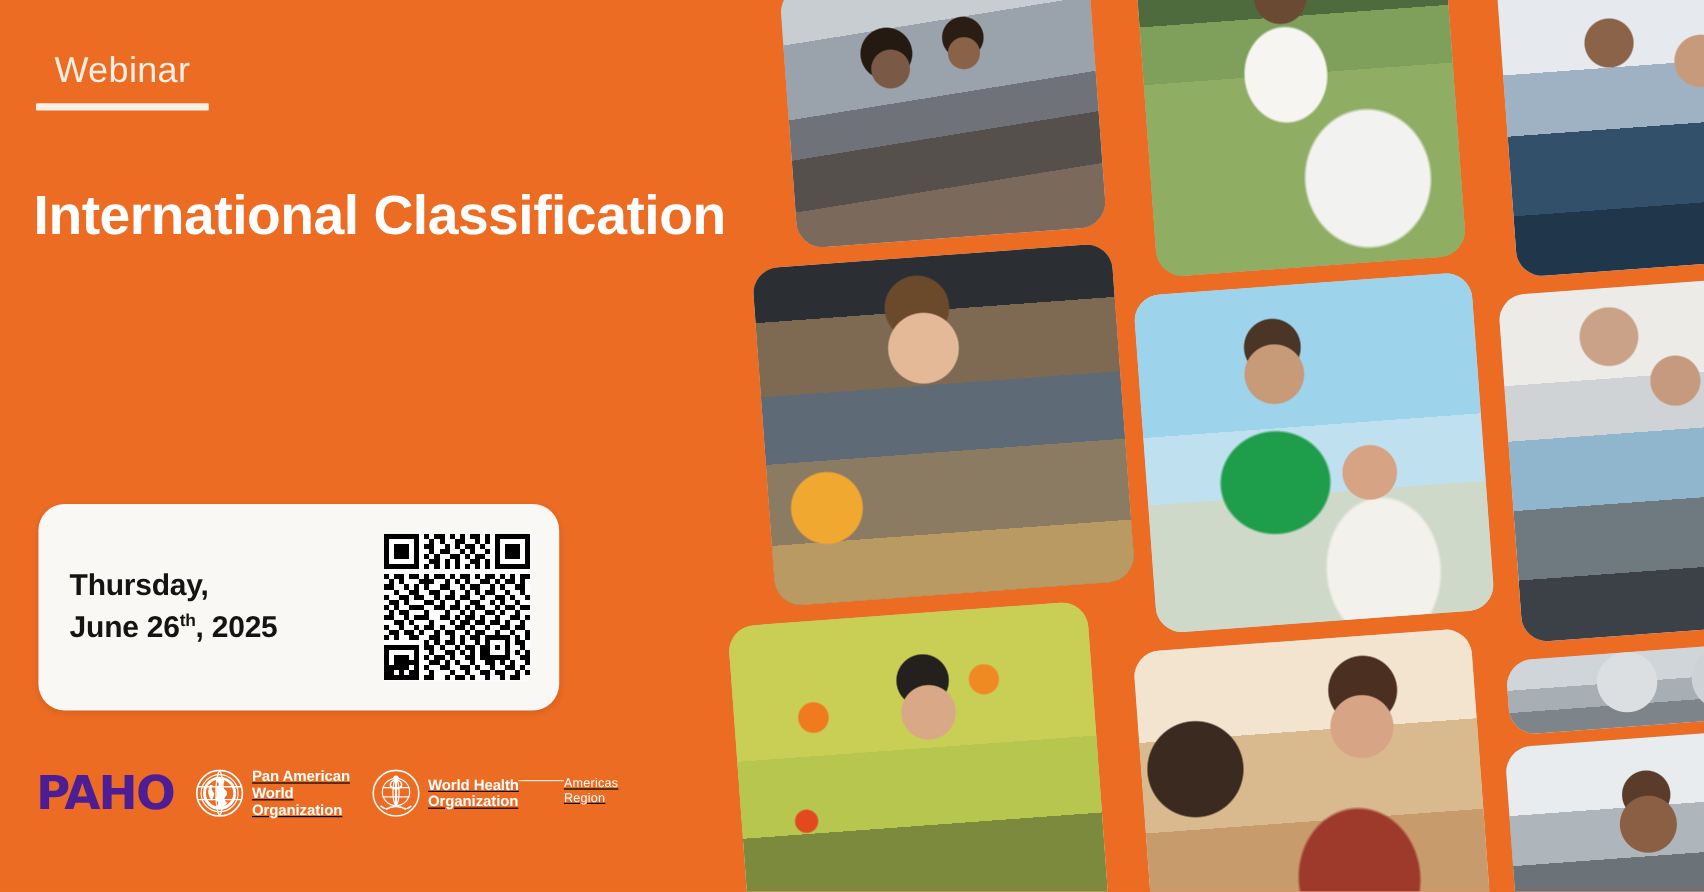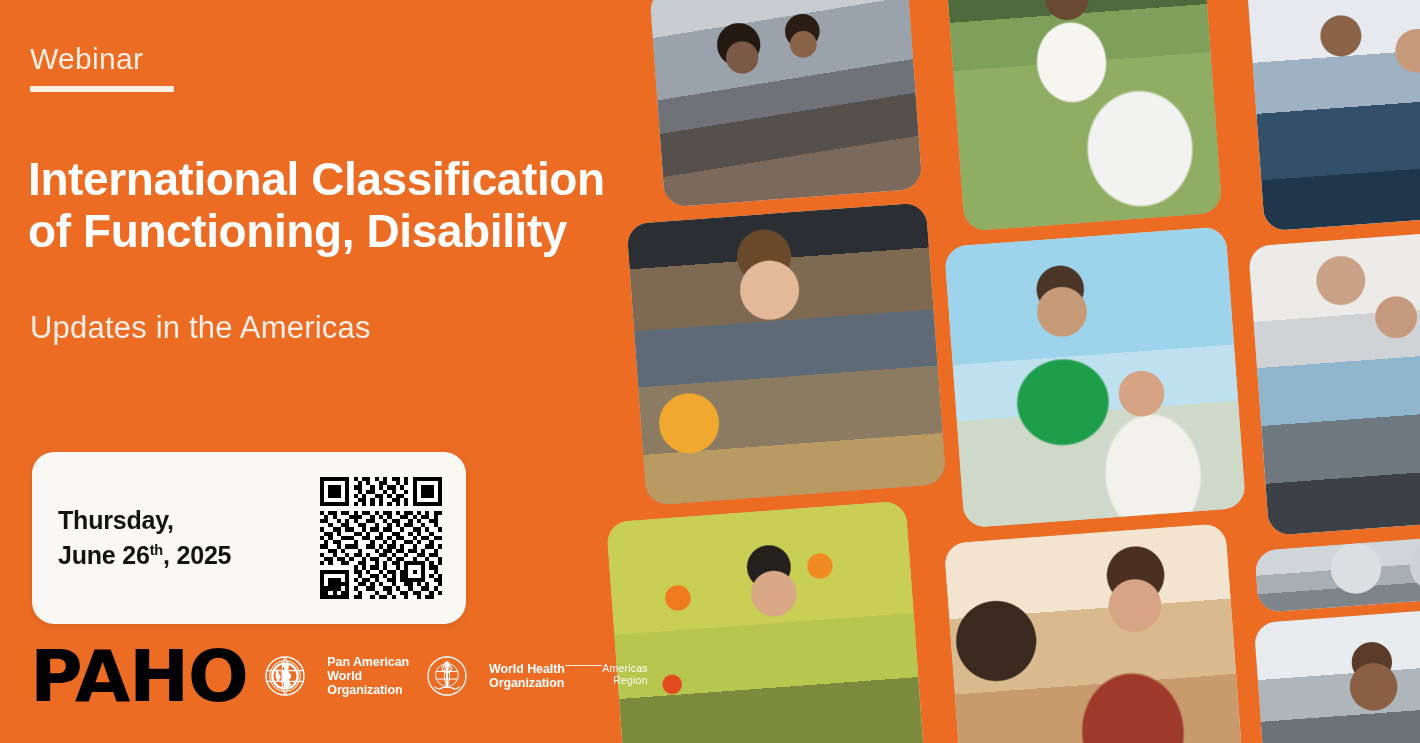--- a/index.html
+++ b/index.html
@@ -126,77 +126,77 @@
     width:660px;height:743px;
     background:#EC6C23;
     clip-path:polygon(0 0, 645px 0, 560px 743px, 0 743px);
   }
 
   
   #text-col{
     position:absolute;left:0;top:0;z-index:3;
     width:660px;height:743px;
   }
-  #webinar-block{position:absolute;left:30px;top:44px;}
+  #webinar-block{position:absolute;left:30px;top:44px;text-align:center;}
   #webinar-label{
     font-size:30px;font-weight:400;color:#FAEFE4;
     letter-spacing:.3px;line-height:1;
   }
   #webinar-rule{
     margin-top:12px;width:144px;height:6px;background:#FAEFE4;border-radius:1px;
   }
   #title{
     position:absolute;left:28px;top:122px;width:620px;
     font-size:46px;font-weight:700;color:#FFFFFF;
     line-height:1.14;letter-spacing:-0.4px;
   }
   #subtitle{
     position:absolute;left:30px;top:310px;width:600px;
     font-size:31px;font-weight:400;color:#FBEFE5;
     line-height:1.15;letter-spacing:.2px;
   }
 
   
   #date-card{
-    position:absolute;left:32px;top:452px;z-index:4;
+    position:absolute;left:32px;top:420px;z-index:4;
     width:434px;height:172px;
     background:#FAF8F5;border-radius:22px;
     display:flex;align-items:center;
     box-shadow:0 2px 6px rgba(0,0,0,.10);
   }
   #date-text{
     padding-left:26px;flex:1;
     color:#141414;font-weight:700;font-size:25px;line-height:1.42;
     letter-spacing:-0.2px;white-space:nowrap;
   }
   #date-text sup{font-size:.58em;vertical-align:super;line-height:0;}
   #qr-wrap{padding-right:24px;}
   #qr{width:122px;height:122px;display:block;background:#fff;}
 
   
   #logo-row{
     position:absolute;left:30px;top:640px;z-index:4;
     display:flex;align-items:center;gap:18px;
   }
   #paho-wordmark{
-    font-size:72px;font-weight:700;color:#000000;
+    font-size:39px;font-weight:700;color:#4c1d95;
     letter-spacing:-1.5px;line-height:1;
     font-family:"DejaVu Sans",sans-serif;
   }
-  .emblem-group{display:flex;align-items:center;gap:22px;}
+  .emblem-group{display:flex;align-items:center;gap:7px;text-decoration:underline;}
   .emblem{width:40px;height:40px;flex:0 0 auto;}
   .emblem-text{
     color:#FFFFFF;font-size:12.5px;font-weight:700;
     line-height:1.12;letter-spacing:-0.1px;white-space:nowrap;
   }
   #who-block{display:flex;flex-direction:row;}
   #who-rule{height:1px;background:rgba(255,255,255,.85);margin:3px 0 2px;width:100%;}
   #who-region{
     color:#FFFFFF;font-size:10.5px;font-weight:400;
-    letter-spacing:.2px;text-align:right;
+    letter-spacing:.2px;text-align:left;
   }
 </style>
 </head>
 <body>
 
 <div id="banner">
 
   <div id="collage">
 
     <div class="col" style="left:650px;transform:rotate(-4.2deg);">
@@ -243,24 +243,23 @@
 
   <div id="text-col">
 
     <div id="webinar-block">
       <div id="webinar-label">Webinar</div>
       <div id="webinar-rule"></div>
     </div>
 
     <h1 id="title">
       <span>International Classification</span><br>
-      <span>of Functioning, Disability</span><br>
+      <br>
     </h1>
 
-    <div id="subtitle">Updates in the Americas</div>
   </div>
 
   <div id="date-card">
     <div id="date-text">
       <div>Thursday,</div>
       <div><span>June 26</span><sup>th</sup><span>, 2025</span></div>
     </div>
     <div id="qr-wrap">
       <svg id="qr" viewBox="0 0 29 29" shape-rendering="crispEdges" aria-hidden="true">
         <rect width="29" height="29" fill="#ffffff"></rect>

